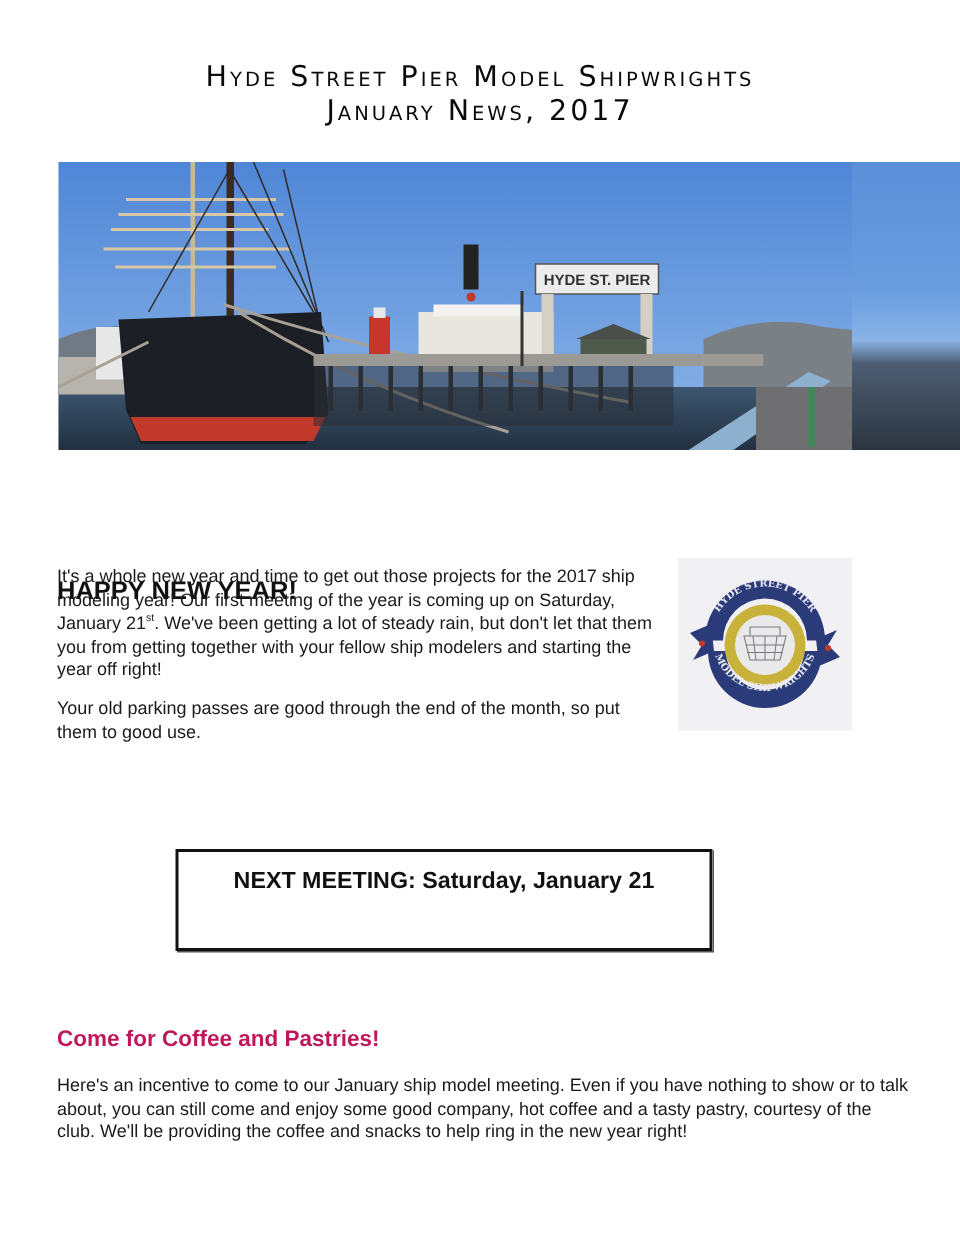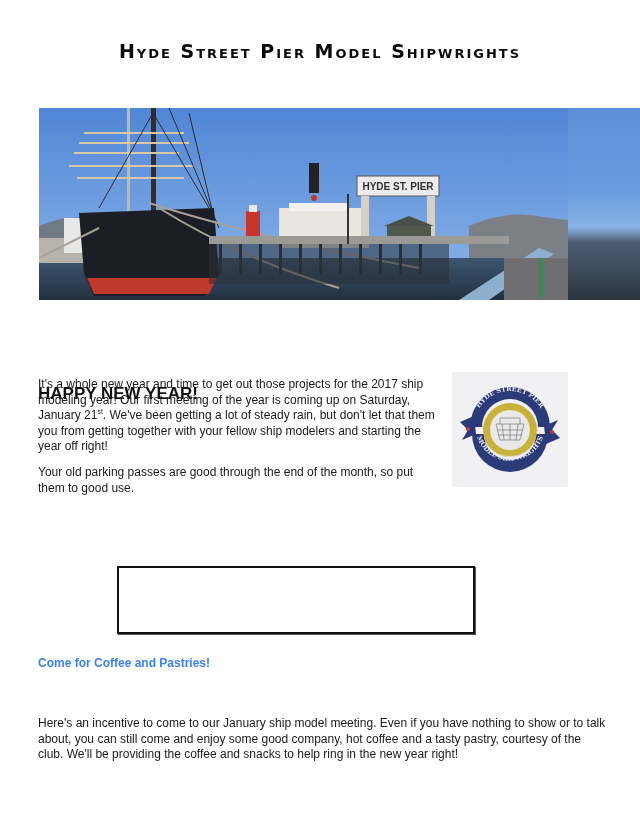--- a/index.html
+++ b/index.html
@@ -1,48 +1,49 @@
 <!DOCTYPE html>
 <html><head>
   <meta charset="utf-8">
   <style>
     * { margin: 0; padding: 0; box-sizing: border-box; }
     html, body { width: 640px; height: 830px; background: #ffffff; overflow: hidden; }
     body { position: relative; font-family: "Liberation Sans", sans-serif; color: #111; }
 
     .masthead { position: absolute; left: 0; top: 40px; width: 640px; text-align: center;
-      font-family: "DejaVu Sans", sans-serif; font-weight: bold; color: #0a0a0a; letter-spacing: 2px; font-variant: small-caps; }
+      font-family: "DejaVu Sans", sans-serif; font-weight: normal; color: #0a0a0a; letter-spacing: 2px; font-variant: small-caps; }
     .masthead .line1 { font-size: 19px; line-height: 22px; }
     .masthead .line2 { font-size: 19px; line-height: 22px; margin-top: 1px; }
 
     .hero { position: absolute; left: 39px; top: 108px; width: 627px; height: 192px; overflow: hidden;
       background: linear-gradient(180deg, #5b8fd8 0%, #6a9ee0 45%, #8ab3e6 62%, #4d5d72 70%, #2b3540 100%); }
     .hero svg { display: block; }
 
     .h-happy { position: absolute; left: 38px; top: 336px; font-size: 17px; font-weight: bold; color: #111; margin-top: 48px; }
 
     .para { position: absolute; left: 38px; font-size: 12px; line-height: 15.5px; color: #1a1a1a; }
     .para1 { top: 377px; width: 400px; }
     .para2 { top: 465px; width: 400px; }
     sup { font-size: 7px; line-height: 0; vertical-align: 5px; }
 
     .logo { position: absolute; left: 452px; top: 372px; width: 116px; height: 115px; background: #f1f1f4; }
 
     .meeting-box { position: absolute; left: 117px; top: 566px; width: 358px; height: 68px;
       border: 2px solid #111; box-shadow: 1px 1px 0 #555; text-align: center; padding-top: 10px; }
     .meeting-box .mline { font-size: 15.5px; font-weight: bold; line-height: 20px; color: #111; }
 
-    .h-coffee { position: absolute; left: 38px; top: 656px; font-size: 12px; font-weight: bold; color: #3b82f6; }
+    .h-coffee { position: absolute; left: 38px; top: 684px; font-size: 15px; font-weight: bold; color: #be185d; }
     .para3 { top: 716px; width: 570px; }
   </style>
 </head>
 <body>
 
 <div class="masthead">
   <div class="line1">Hyde Street Pier Model Shipwrights</div>
+  <div class="line2">January News, 2017</div>
 </div>
 
 <div class="hero" title="Historic sailing ship moored at Hyde Street Pier with the HYDE ST. PIER gateway sign">
   <svg width="529" height="192" viewBox="0 0 529 192" xmlns="http://www.w3.org/2000/svg">
     <defs>
       <linearGradient id="sky" x1="0" y1="0" x2="0" y2="1">
         <stop offset="0" stop-color="#4f86d6"></stop>
         <stop offset="1" stop-color="#8fb7ea"></stop>
       </linearGradient>
       <linearGradient id="water" x1="0" y1="0" x2="0" y2="1">
@@ -161,17 +162,18 @@
     <text font-family="DejaVu Serif, serif" font-size="6.5" font-weight="bold" fill="#e8e8f0">
       <textPath href="#arcTop" startOffset="50%" text-anchor="middle">HYDE STREET PIER</textPath>
     </text>
     <text font-family="DejaVu Serif, serif" font-size="6.5" font-weight="bold" fill="#e8e8f0">
       <textPath href="#arcBot" startOffset="50%" text-anchor="middle">MODEL SHIPWRIGHTS</textPath>
     </text>
   </svg>
 </div>
 
 <div class="meeting-box">
+  <div class="mline">NEXT MEETING: Saturday, January 21</div>
 </div>
 
 <div class="h-coffee">Come for Coffee and Pastries!</div>
 
 <p class="para para3">Here's an incentive to come to our January ship model meeting. Even if you have nothing to show or to talk about, you can still come and enjoy some good company, hot coffee and a tasty pastry, courtesy of the club. We'll be providing the coffee and snacks to help ring in the new year right!</p>
 
 </body></html>

